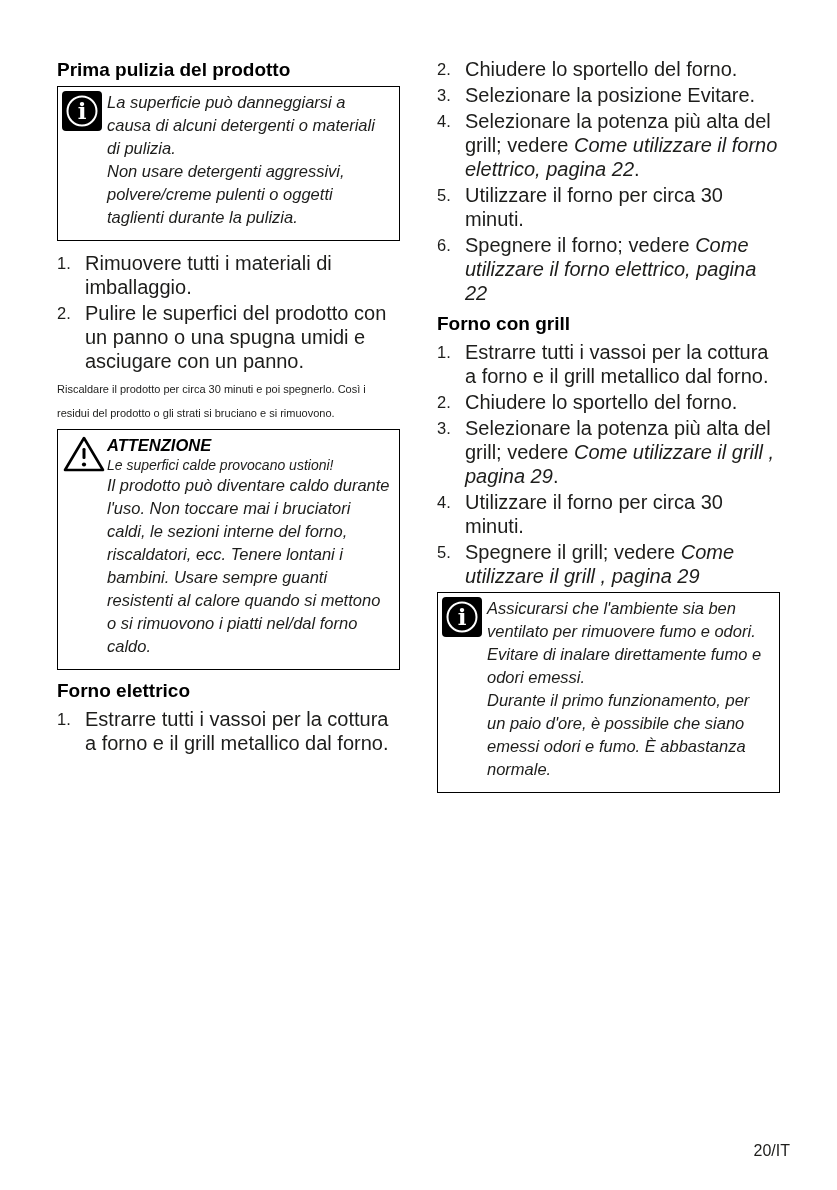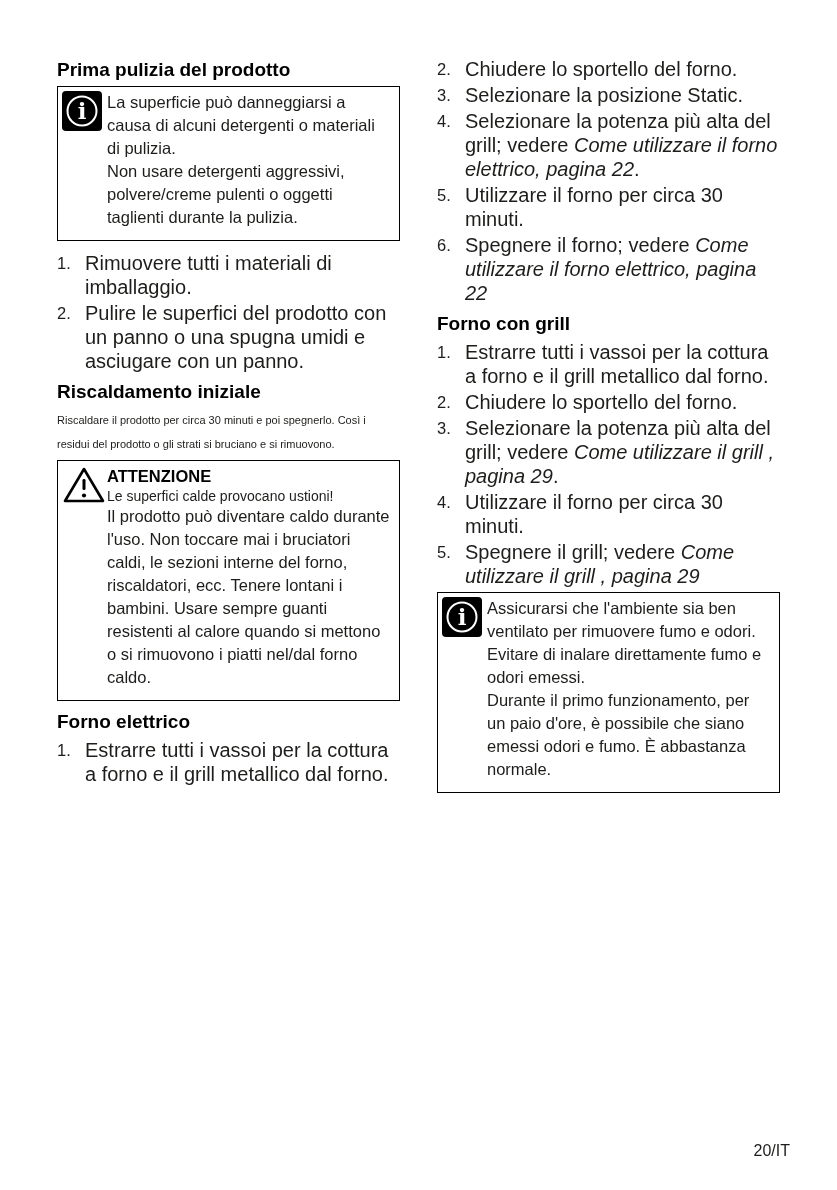--- a/index.html
+++ b/index.html
@@ -67,20 +67,21 @@
     padding: 3px;
     box-sizing: border-box;
   }
   .icon-col {
     flex: 0 0 45px;
     padding: 1px 0 0 1px;
   }
   .text-col {
     flex: 1;
     padding: 1px 6px 8px 0;
+    font-style: italic;
   }
   .text-col p {
     font-size: 16.5px;
     line-height: 23px;
     margin: 0;
   }
   .warn-title {
     font-size: 17px;
     font-weight: bold;
     margin: 3px 0 1px 0;
@@ -128,21 +129,20 @@
         <li>
           <span class="num">1.</span>
           <span class="li-text">Rimuovere tutti i materiali di imballaggio.</span>
         </li>
         <li>
           <span class="num">2.</span>
           <span class="li-text">Pulire le superfici del prodotto con un panno o una spugna umidi e asciugare con un panno.</span>
         </li>
       </ol>
 
-      <h2 class="sec">Riscaldamento iniziale</h2>
       <p class="body">Riscaldare il prodotto per circa 30 minuti e poi spegnerlo. Così i residui del prodotto o gli strati si bruciano e si rimuovono.</p>
 
       <div class="box">
         <div class="icon-col">
           <span>
             <svg width="44" height="40" viewBox="0 0 44 40" aria-hidden="true">
               <path d="M22 4 L41 36 L3 36 Z" fill="#fff" stroke="#000" stroke-width="2.6" stroke-linejoin="round"></path>
               <rect x="20.5" y="14" width="3" height="11" rx="1.3" fill="#000"></rect>
               <circle cx="22" cy="30.5" r="2.1" fill="#000"></circle>
             </svg>
@@ -168,21 +168,21 @@
 
     <div class="col">
 
       <ol class="num-list">
         <li>
           <span class="num">2.</span>
           <span class="li-text">Chiudere lo sportello del forno.</span>
         </li>
         <li>
           <span class="num">3.</span>
-          <span class="li-text">Selezionare la posizione Static.</span>
+          <span class="li-text">Selezionare la posizione Evitare.</span>
         </li>
         <li>
           <span class="num">4.</span>
           <span class="li-text"><span>Selezionare la potenza più alta del grill; vedere </span><em class="xref">Come utilizzare il forno elettrico, pagina 22</em><span>.</span></span>
         </li>
         <li>
           <span class="num">5.</span>
           <span class="li-text">Utilizzare il forno per circa 30 minuti.</span>
         </li>
         <li>

